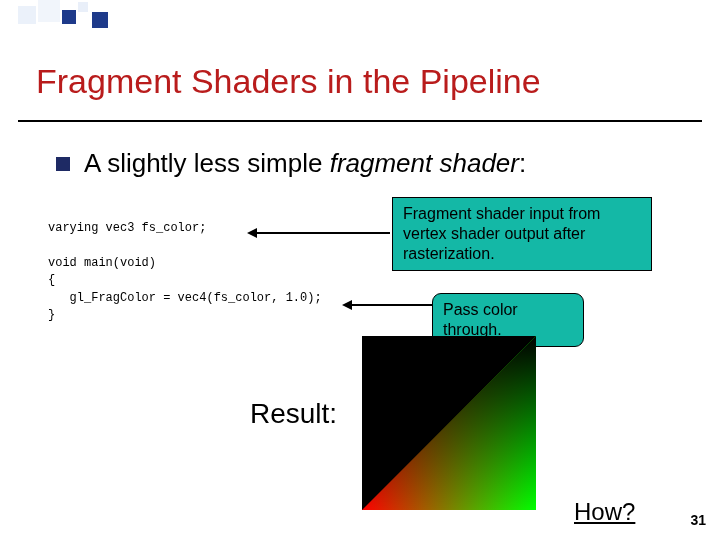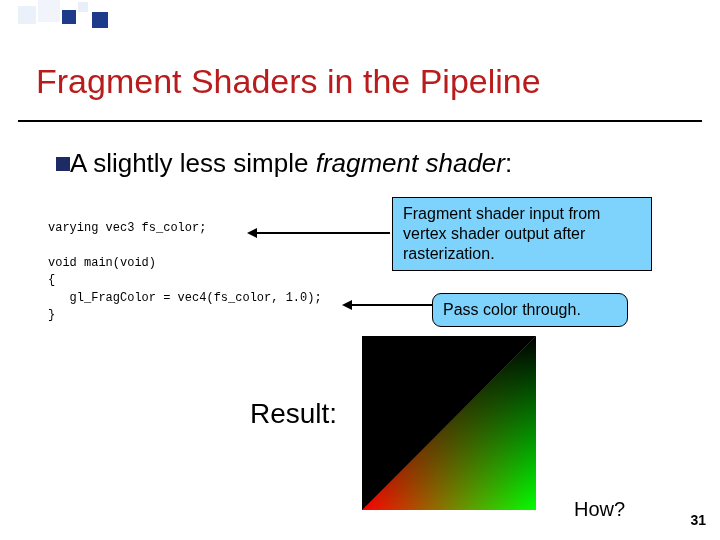--- a/index.html
+++ b/index.html
@@ -12,43 +12,43 @@
   .deco .s1 { left: 0;  top: 6px;  width: 18px; height: 18px; opacity: .35; }
   .deco .s2 { left: 20px; top: 0;   width: 22px; height: 22px; opacity: .25; }
   .deco .s3 { left: 44px; top: 10px; width: 14px; height: 14px; }
   .deco .s4 { left: 60px; top: 2px;  width: 10px; height: 10px; opacity: .4; }
   .deco .s5 { left: 74px; top: 12px; width: 16px; height: 16px; }
 
   .rule { position: absolute; left: 18px; right: 18px; top: 120px; height: 0; border-top: 2px solid #000; }
 
   .title { position: absolute; left: 36px; top: 62px; font-size: 34px; font-weight: 400; color: #b91c1c; }
 
-  .subline { position: absolute; left: 56px; top: 148px; display: flex; align-items: center; }
+  .subline { position: absolute; left: 56px; top: 148px; display: flex; align-items: center; gap: 14px; }
   .bullet-sq { width: 14px; height: 14px; background: #1e2a64; display: inline-block; }
   .subline-text { font-size: 26px; color: #000; }
   .subline-text .emph { font-style: italic; }
 
   .code { position: absolute; left: 48px; top: 220px; font-family: "Courier New", monospace; font-size: 12px; line-height: 1.45; white-space: pre; }
 
-  .callout { position: absolute; border: 1px solid #000; background: #7dd3fc; padding: 6px 10px; font-size: 16px; line-height: 1.25; }
+  .callout { position: absolute; border: 1px solid #000; background: #14b8a6; padding: 6px 10px; font-size: 16px; line-height: 1.25; }
   .c1 { left: 392px; top: 197px; width: 260px; }
-  .c2 { left: 432px; top: 293px; width: 196px; border-radius: 9px; }
+  .c2 { left: 432px; top: 293px; width: 152px; border-radius: 9px; }
 
   .arrow1 { position: absolute; left: 255px; top: 232px; width: 135px; height: 2px; background: #000; }
   .arrow1::before { content: ""; position: absolute; left: -8px; top: -4px; border-right: 10px solid #000; border-top: 5px solid transparent; border-bottom: 5px solid transparent; }
 
   .arrow2 { position: absolute; left: 350px; top: 304px; width: 82px; height: 2px; background: #000; }
   .arrow2::before { content: ""; position: absolute; left: -8px; top: -4px; border-right: 10px solid #000; border-top: 5px solid transparent; border-bottom: 5px solid transparent; }
 
   .result-label { position: absolute; left: 250px; top: 398px; font-size: 28px; }
 
   .result-img { position: absolute; left: 362px; top: 336px; width: 174px; height: 174px; }
   .result-img svg { width: 100%; height: 100%; display: block; }
 
-  .how { position: absolute; left: 574px; top: 498px; font-size: 20px; }
+  .how { position: absolute; left: 574px; top: 498px; font-size: 24px; text-decoration: underline; }
   .pagenum { position: absolute; right: 14px; bottom: 12px; font-size: 14px; font-weight: bold; }
 </style>
 </head>
 <body>
 
 <div class="slide">
 
   <div class="deco">
     <div class="sq light s1"></div>
     <div class="sq light s2"></div>

